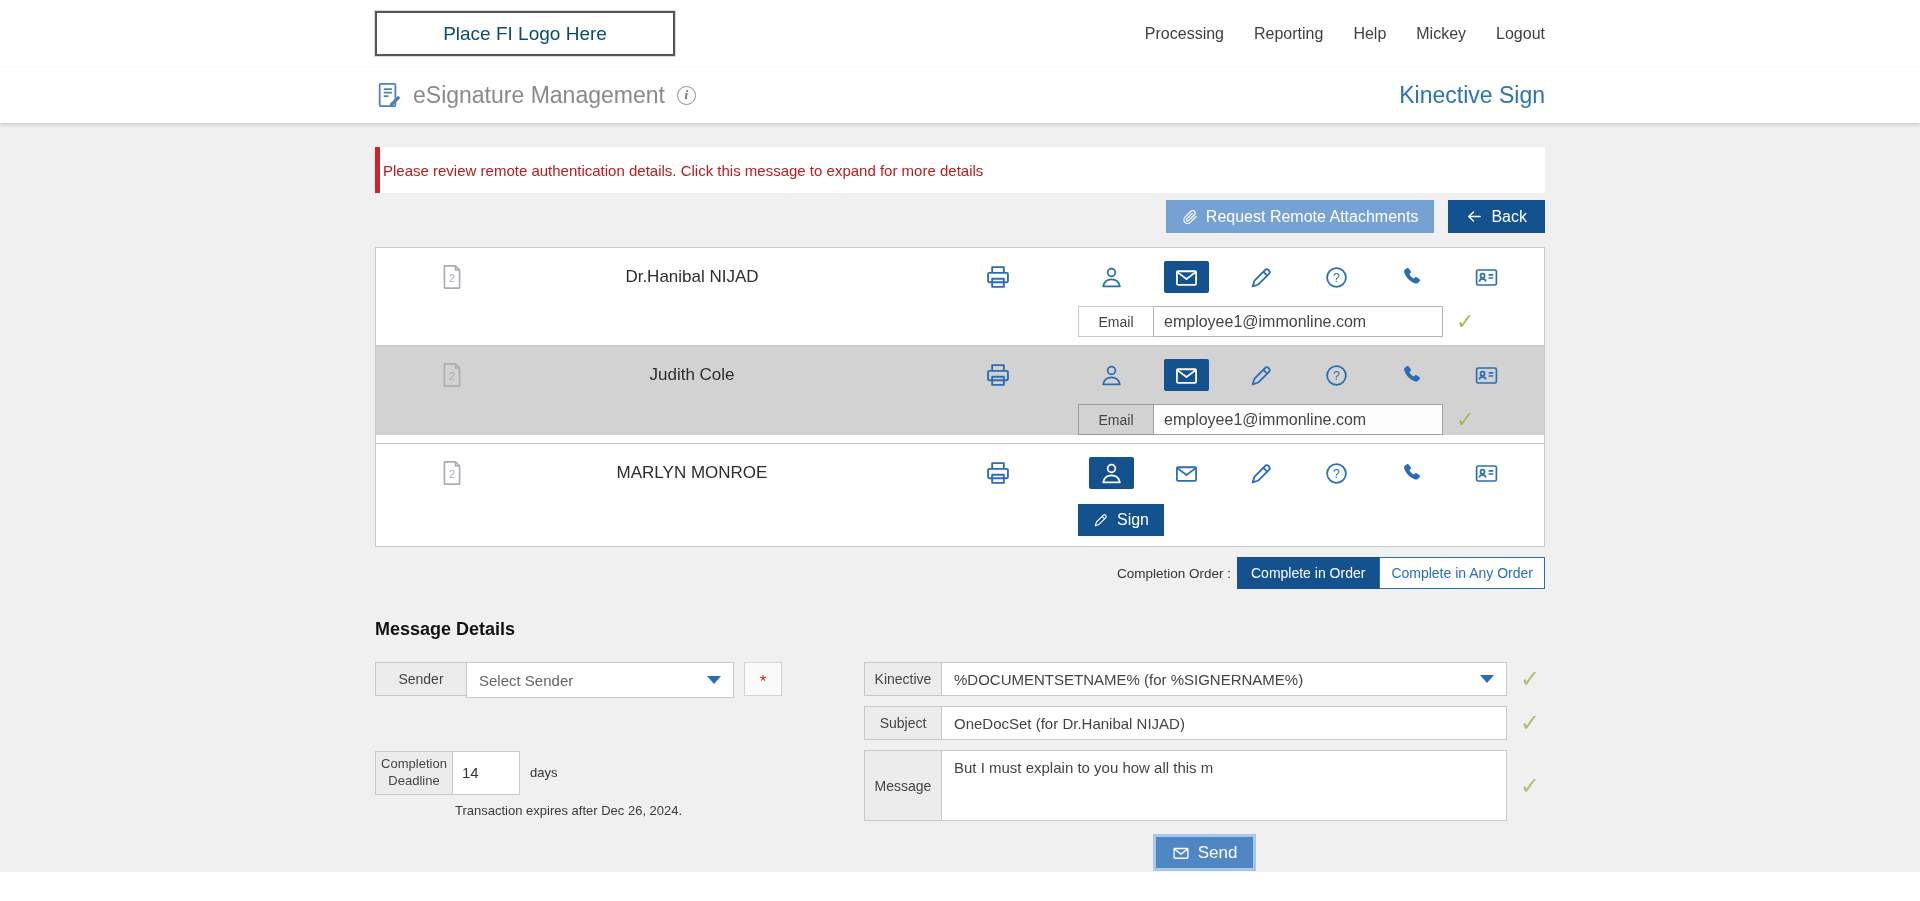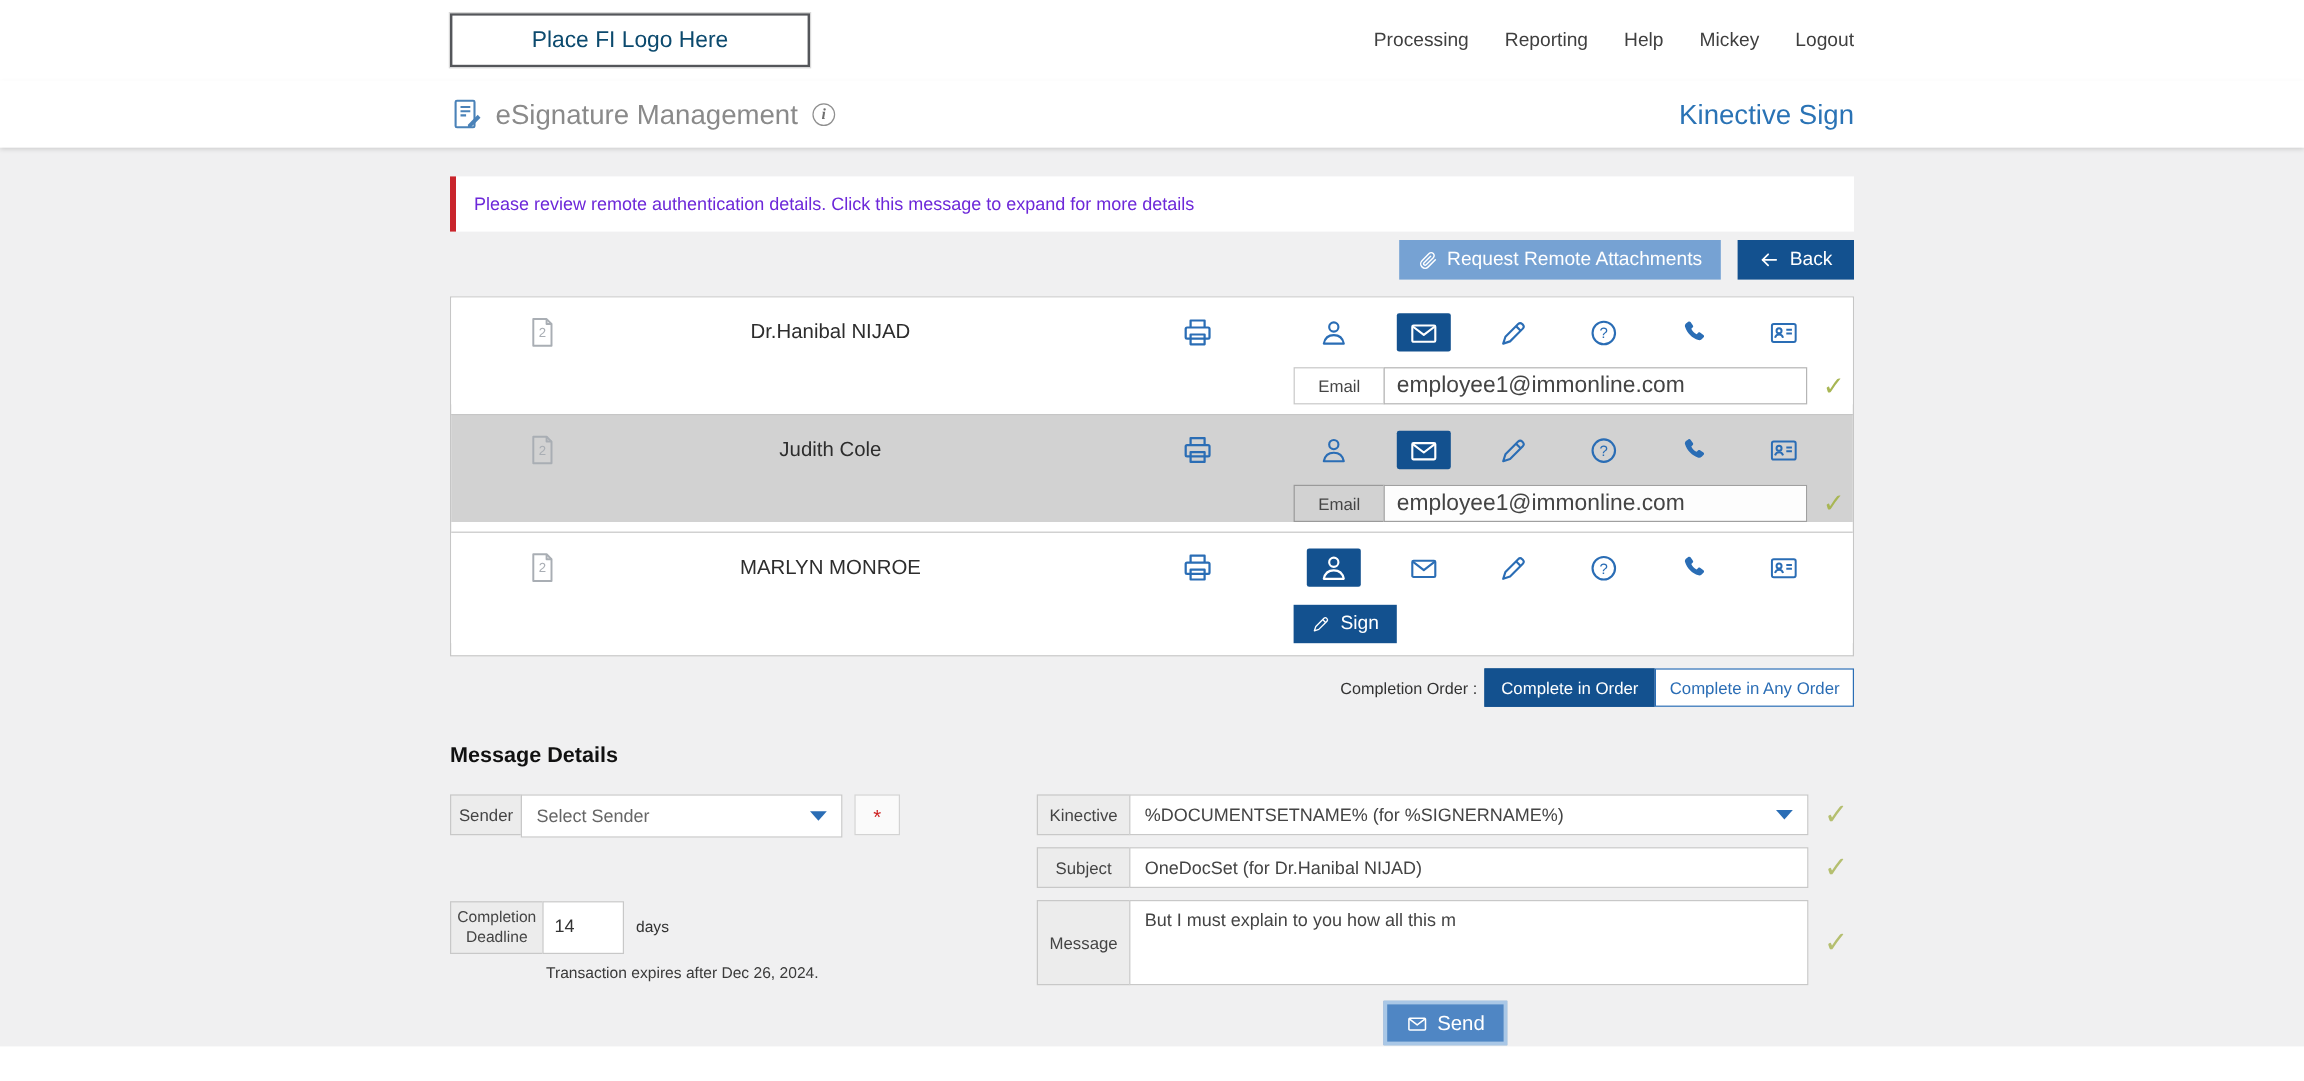--- a/index.html
+++ b/index.html
@@ -21,21 +21,21 @@
   .title-icon { color: #4a82b8; margin-right: 10px; display: flex; }
   .page-title { font-size: 23px; color: #8a8a8a; }
   .info-icon { margin-left: 12px; width: 19px; height: 19px; border: 1px solid #8f8f8f; border-radius: 50%;
                color: #6f6f6f; font: italic bold 13px "Liberation Serif", serif; display: flex; align-items: center; justify-content: center; cursor: pointer; }
   .brand { margin-left: auto; font-size: 23px; color: #2a73b5; }
 
   
   .main { background: #f0f0f1; height: 749px; padding-top: 24px; }
 
   .alert { height: 46px; background: #fff; border-left: 5px solid #c9252c; display: flex; align-items: center;
-           padding-left: 15px; font-size: 15px; color: #6d28d9; cursor: pointer; }
+           padding-left: 3px; font-size: 15px; color: #b91c1c; cursor: pointer; }
 
   .actions-row { display: flex; justify-content: flex-end; gap: 14px; margin-top: 7px; }
   .btn { display: flex; align-items: center; justify-content: center; gap: 8px; border: none; cursor: pointer;
          font-family: "Liberation Sans", sans-serif; }
   .btn-attach { height: 33px; background: #76a2d3; color: #fff; font-size: 16px; padding: 0 16px; }
   .btn-back { height: 33px; background: #13518f; color: #fff; font-size: 16px; padding: 0 18px; }
 
   
   .signer-table { margin-top: 14px; border: 1px solid #c6c6c6; background: #fff; }
   .signer-row { background: #fff; position: relative; }
@@ -48,22 +48,22 @@
                  justify-content: center; font-size: 17px; color: #2d2d2d; }
   .printer-btn { position: absolute; left: 608px; top: 15px; color: #2a6db5; cursor: pointer; display: flex; }
   .method-icons { position: absolute; right: 20px; top: 13px; display: flex; }
   .icon-cell { width: 45px; height: 32px; margin: 0 15px; display: flex; align-items: center; justify-content: center;
                color: #2a6db5; cursor: pointer; border-radius: 2px; }
   .icon-cell.selected { background: #13518f; color: #fff; }
 
   .email-line { display: flex; align-items: center; margin: 0 0 8px 702px; }
   .email-label { width: 76px; height: 31px; border: 1px solid #b5b5b5; display: flex; align-items: center;
                  justify-content: center; font-size: 14px; color: #333; }
-  .email-input { width: 353px; height: 31px; border: 1px solid #b5b5b5; margin-left: -1px; padding: 0 10px;
-                 font-size: 19px; color: #444; background: #fff; font-family: "Liberation Sans", sans-serif; }
+  .email-input { width: 290px; height: 31px; border: 1px solid #b5b5b5; margin-left: -1px; padding: 0 10px;
+                 font-size: 16px; color: #444; background: #fff; font-family: "Liberation Sans", sans-serif; }
   .signer-row.selected .email-input { background: #fdfdfd; border-color: #a0a0a0; }
   .signer-row.selected .email-label { border-color: #9a9a9a; }
   .check { color: #a8b654; font-size: 22px; margin-left: 13px; line-height: 1; }
 
   .sign-line { margin: 2px 0 10px 702px; }
   .btn-sign { width: 86px; height: 32px; background: #13518f; color: #fff; font-size: 16px; }
 
   
   .co-row { margin-top: 10px; display: flex; justify-content: flex-end; align-items: center; }
   .co-label { font-size: 13.5px; color: #333; margin-right: 6px; }
@@ -73,21 +73,21 @@
   
   .md { margin-top: 30px; }
   .md-heading { font-size: 18px; font-weight: bold; color: #111; }
   .md-form { display: flex; margin-top: 22px; }
   .md-left { width: 489px; }
   .md-right { width: 681px; }
 
   .lbl { background: #ececec; border: 1px solid #c8c8c8; color: #444; font-size: 14px; display: flex;
          align-items: center; justify-content: center; flex: none; }
   .form-row { display: flex; align-items: stretch; }
-  .sender-lbl { width: 60px; height: 34px; }
+  .sender-lbl { width: 92px; height: 34px; }
   .select-box { width: 268px; height: 36px; border: 1px solid #c8c8c8; background: #fff; margin-left: -1px;
                 display: flex; align-items: center; padding: 0 12px; font-size: 15px; color: #666; cursor: pointer; }
   .caret { width: 0; height: 0; border-left: 7px solid transparent; border-right: 7px solid transparent;
            border-top: 8px solid #2a6db5; margin-left: auto; }
   .req-box { width: 38px; height: 34px; border: 1px solid #d3d3d3; background: #fafafa; margin-left: 10px;
              display: flex; align-items: center; justify-content: center; color: #cc1f1f; font-size: 17px; padding-top: 6px; }
 
   .deadline-row { margin-top: 53px; display: flex; align-items: stretch; }
   .deadline-lbl { width: 78px; min-height: 40px; font-size: 13px; text-align: center; line-height: 1.3; padding: 4px 5px; }
   .deadline-input { width: 68px; border: 1px solid #c8c8c8; margin-left: -1px; padding: 0 9px; font-size: 15px;

